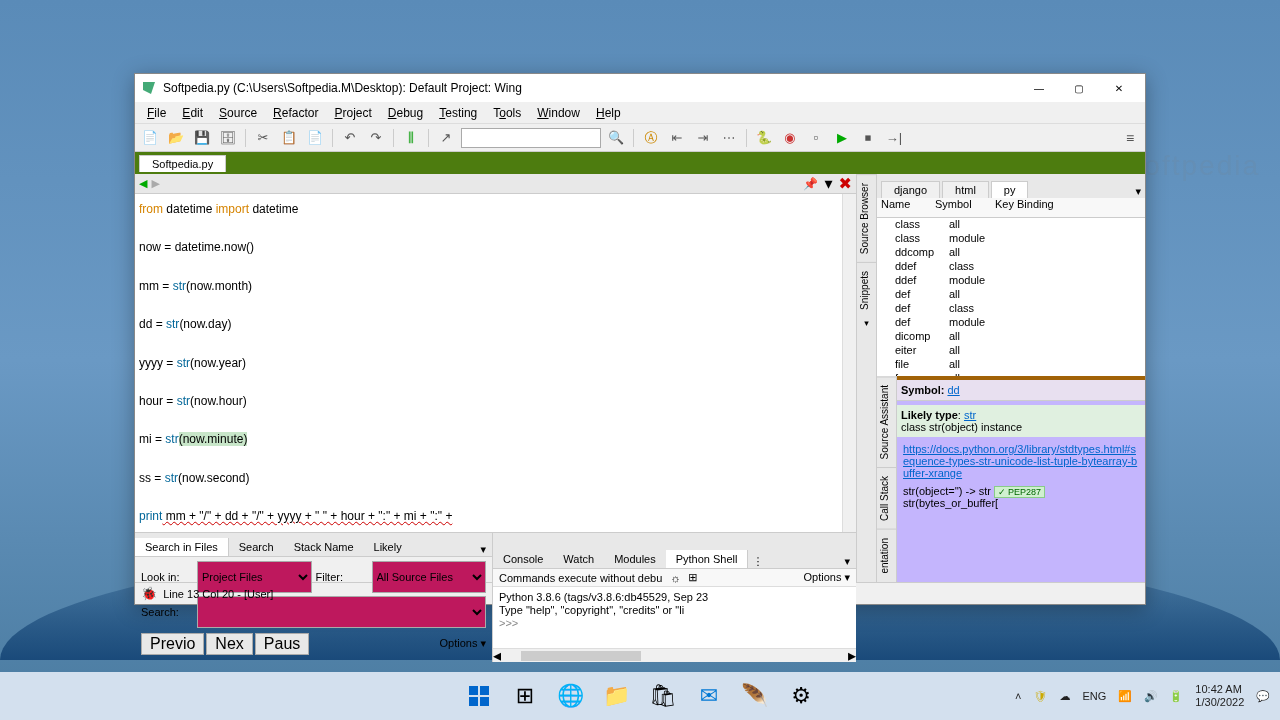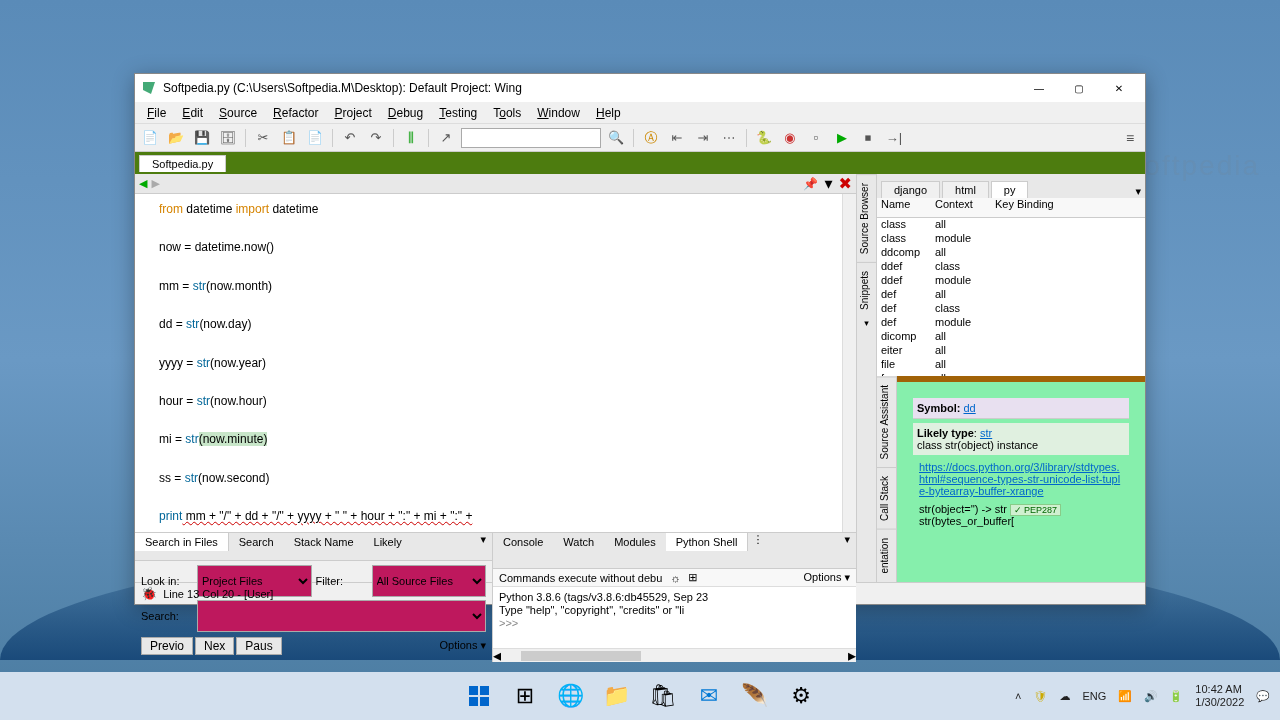--- a/index.html
+++ b/index.html
@@ -20,58 +20,58 @@
 .tinput{width:140px;height:20px;border:1px solid #aaa;background:#fff;font-size:11px;padding:0 3px}
 .hamburger{margin-left:auto;font-size:14px}
 .tab-bar{height:22px;background:#4d7c0f;display:flex;align-items:center;padding:0 4px;font-size:11px}
 .filetab{background:#fff;border:1px solid #ccc;border-bottom:none;padding:2px 12px}
 .main-body{display:flex;height:calc(100% - 122px)}
 .left-col{width:722px;display:flex;flex-direction:column;border-right:1px solid #ccc}
 .nav-row{height:22px;background:#e8e8e8;display:flex;align-items:center;padding:0 4px;gap:4px;border-bottom:1px solid #ccc}
 .nav-arrow{font-size:11px}
 .nav-right{margin-left:auto;display:flex;gap:6px;align-items:center}
 .editor-wrap{flex:1;display:flex;background:#fff;position:relative}
-.editor{flex:1;padding:6px 24px;font-family:Consolas,monospace;font-size:12px;line-height:1.6;white-space:pre}
+.editor{flex:1;padding:6px 4px;font-family:Consolas,monospace;font-size:12px;line-height:1.6;white-space:pre}
 .kw{color:#d68400}
 .str-fn{color:#006699}
 .wavy{text-decoration:underline wavy #c00;text-decoration-thickness:1px}
 .hilite{background:#c8e6c9}
 .vscroll{width:14px;background:#f0f0f0;border-left:1px solid #ddd}
 .bottom-panel{height:130px;border-top:1px solid #ccc;display:flex}
 .bp-left{width:358px;border-right:1px solid #ccc;display:flex;flex-direction:column}
-.bp-tabs{height:36px;display:flex;align-items:flex-start;font-size:11px;background:#e8e8e8;border-bottom:1px solid #ccc}
+.bp-tabs{height:36px;display:flex;align-items:flex-end;font-size:11px;background:#e8e8e8;border-bottom:1px solid #ccc}
 .bp-tab{padding:3px 10px}
 .bp-tab.active{background:#fff;border-right:1px solid #ccc}
 .bp-form{padding:4px 6px;font-size:11px}
 .bp-row{display:flex;align-items:center;gap:4px;margin-bottom:3px}
 .bp-row label{width:52px}
 .bp-sel{flex:1;border:1px solid #aaa;height:32px;font-size:11px;background:#be185d}
 .bp-btns{display:flex;gap:2px;margin-top:2px}
-.bp-btn{border:1px solid #aaa;background:#e8e8e8;padding:1px 8px;font-size:12px}
+.bp-btn{border:1px solid #aaa;background:#e8e8e8;padding:1px 8px;font-size:16px}
 .bp-right{flex:1;display:flex;flex-direction:column}
 .console-head{display:flex;align-items:center;padding:2px 6px;font-size:11px;background:#f8f8f8;border-bottom:1px solid #ddd}
 .console-body{flex:1;font-family:Consolas,monospace;font-size:11px;padding:4px 6px;background:#fff;overflow:hidden}
 .prompt{color:#888}
 .hscroll{height:14px;background:#f0f0f0;display:flex;align-items:center;border-top:1px solid #ddd}
 .hscroll-thumb{width:120px;height:10px;background:#ccc;margin-left:20px}
 .right-col{flex:1;display:flex}
 .side-tabs{width:20px;display:flex;flex-direction:column;background:#e8e8e8;border-right:1px solid #ccc}
 .side-tab{writing-mode:vertical-rl;transform:rotate(180deg);font-size:10px;padding:8px 2px;text-align:center;border-bottom:1px solid #ccc}
 .right-panes{flex:1;display:flex;flex-direction:column}
 .browser-tabs{height:24px;display:flex;align-items:end;font-size:11px;background:#e8e8e8;padding:0 4px;gap:2px}
 .btab{padding:2px 12px;border:1px solid #ccc;border-bottom:none;background:#f0f0f0}
 .btab.active{background:#fff}
 .browser-head{height:20px;display:flex;font-size:11px;background:#f8f8f8;border-bottom:1px solid #ccc;padding:0 4px}
 .bh-col1{width:54px}
 .bh-col2{width:60px}
 .browser-list{flex:1;max-height:160px;overflow:hidden;font-size:11px;background:#fff;position:relative}
-.bl-row{display:flex;padding:0 4px;height:14px}
+.bl-row{display:flex;padding:0 18px;height:14px}
 .bl-c1{width:54px}
 .bl-c2{width:60px}
-.assist{flex:1;background:#86efac;font-size:11px;padding:22px;border-top:6px solid #a16207;overflow:hidden}
+.assist{flex:1;background:#c4b5fd;font-size:11px;padding:6px;border-top:4px solid #a16207;overflow:hidden}
 .assist-sym{background:#e8e0f0;padding:4px;margin:-6px -6px 4px -6px;border-bottom:1px solid #ccc}
 .assist-type{background:#e0f0e0;padding:4px;margin:0 -6px 4px -6px}
 .assist b{font-weight:bold}
 .assist a{color:#0066cc;text-decoration:underline}
 .pep{background:#d0f0d0;color:#060;font-size:9px;padding:0 3px;border:1px solid #8c8}
 .statusbar{height:22px;background:#f0f0f0;border-top:1px solid #ccc;display:flex;align-items:center;padding:0 6px;font-size:11px;gap:6px}
 .bug-icon{font-size:13px;color:#666}
 .taskbar{position:absolute;bottom:0;left:0;right:0;height:48px;background:rgba(230,238,248,.88);backdrop-filter:blur(10px);display:flex;align-items:center;justify-content:center}
 .tb-center{display:flex;gap:6px;align-items:center}
 .tb-app{width:40px;height:40px;display:flex;align-items:center;justify-content:center;font-size:22px;border-radius:4px}
@@ -247,21 +247,21 @@
       </div>
       <div class="right-panes">
         <div class="browser-tabs">
           <div class="btab">django</div>
           <div class="btab">html</div>
           <div class="btab active">py</div>
           <span style="margin-left:auto">▾</span>
         </div>
         <div class="browser-head">
           <span class="bh-col1">Name</span>
-          <span class="bh-col2">Context</span>
+          <span class="bh-col2">Symbol</span>
           <span>Key Binding</span>
         </div>
         <div class="browser-list">
           <div class="bl-row">
               <span class="bl-c1">class</span>
               <span class="bl-c2">all</span>
             </div>
           <div class="bl-row">
               <span class="bl-c1">class</span>
               <span class="bl-c2">module</span>

